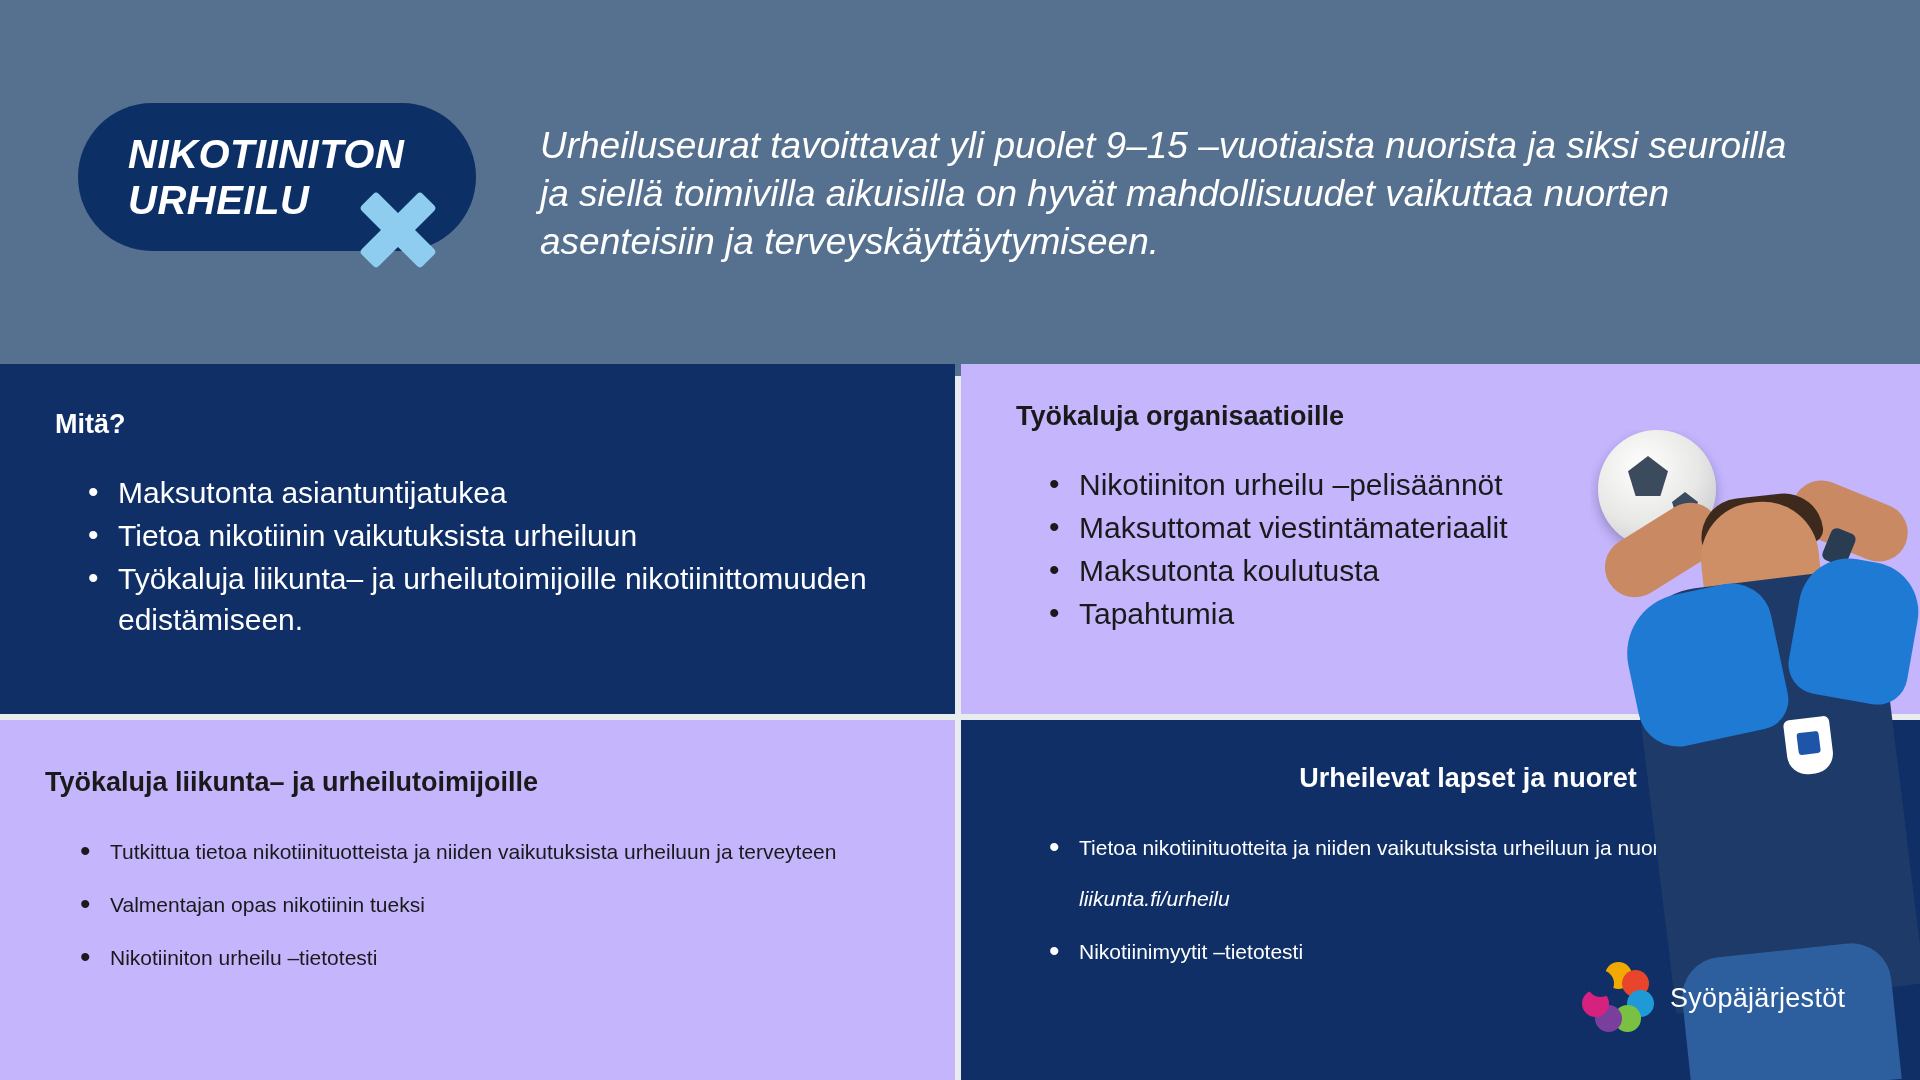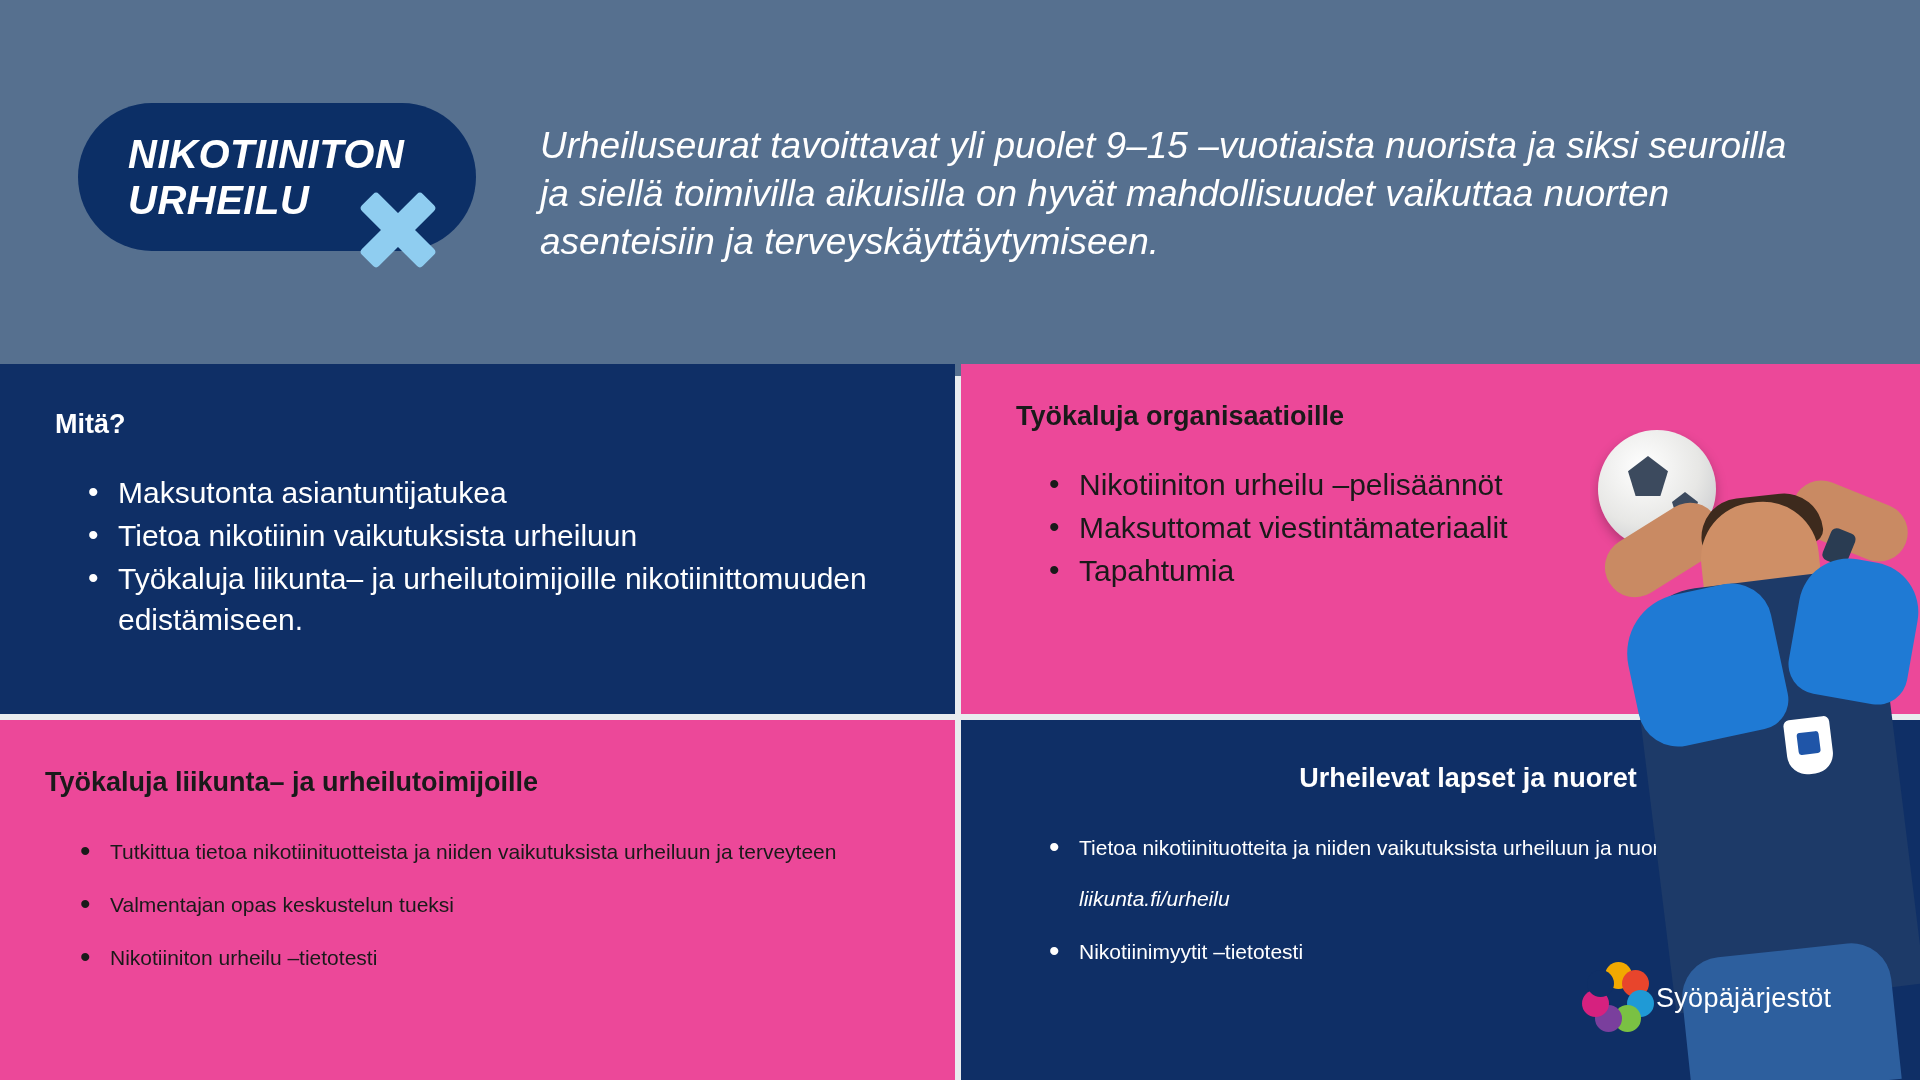--- a/index.html
+++ b/index.html
@@ -83,21 +83,21 @@
     line-height: 48px;
     font-style: italic;
   }
 
   
   .cell {
     position: absolute;
     box-sizing: border-box;
   }
   .cell.dark { background: #0f2f66; color: #ffffff; }
-  .cell.light { background: #ec4899; color: #1a1a1a; }
+  .cell.light { background: #c4b5fd; color: #1a1a1a; }
 
   .cell-tl { left: 0;    top: 364px; width: 955px;  height: 350px; }
   .cell-tr { left: 961px; top: 364px; width: 959px; height: 350px; }
   .cell-bl { left: 0;    top: 720px; width: 955px;  height: 360px; }
   .cell-br { left: 961px; top: 720px; width: 959px; height: 360px; }
 
   .cell h2 {
     margin: 0;
     font-size: 27px;
     font-weight: bold;
@@ -285,20 +285,21 @@
     clip-path: polygon(50% 0%, 100% 38%, 81% 100%, 19% 100%, 0% 38%);
   }
 
   
   .org-logo {
     position: absolute;
     left: 1580px;
     top: 960px;
     display: flex;
     align-items: center;
+    gap: 14px;
   }
   .org-mark {
     position: relative;
     width: 76px;
     height: 76px;
   }
   .org-mark i {
     position: absolute;
     width: 27px;
     height: 27px;
@@ -340,29 +341,30 @@
         <li>Tietoa nikotiinin vaikutuksista urheiluun</li>
         <li>Työkaluja liikunta– ja urheilutoimijoille nikotiinittomuuden edistämiseen.</li>
       </ul>
   </div>
 
   <div class="cell light cell-tr">
     <h2>Työkaluja organisaatioille</h2>
     <ul>
         <li>Nikotiiniton urheilu –pelisäännöt</li>
         <li>Maksuttomat viestintämateriaalit</li>
+        <li>Maksutonta koulutusta</li>
         <li>Tapahtumia</li>
       </ul>
   </div>
 
   <div class="cell light cell-bl">
     <h2>Työkaluja liikunta– ja urheilutoimijoille</h2>
     <ul>
         <li>Tutkittua tietoa nikotiinituotteista ja niiden vaikutuksista urheiluun ja terveyteen</li>
-        <li>Valmentajan opas keskustelun tueksi</li>
+        <li>Valmentajan opas nikotiinin tueksi</li>
         <li>Nikotiiniton urheilu –tietotesti</li>
       </ul>
   </div>
 
   <div class="cell dark cell-br">
     <h2>Urheilevat lapset ja nuoret</h2>
     <ul>
         <li>Tietoa nikotiinituotteita ja niiden vaikutuksista urheiluun ja nuoren terveyteen: <em>liikunta.fi/urheilu</em></li>
         <li>Nikotiinimyytit –tietotesti</li>
       </ul>

